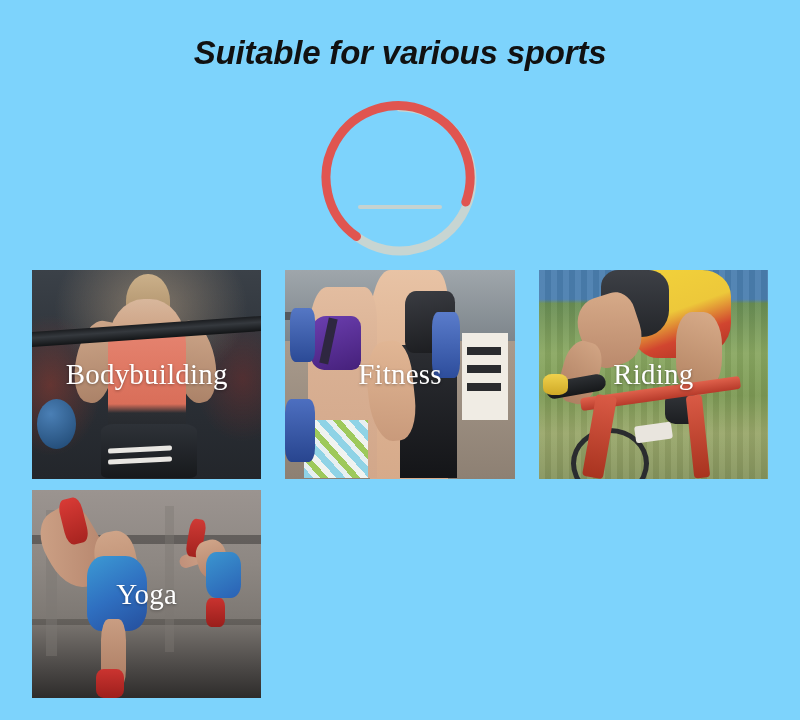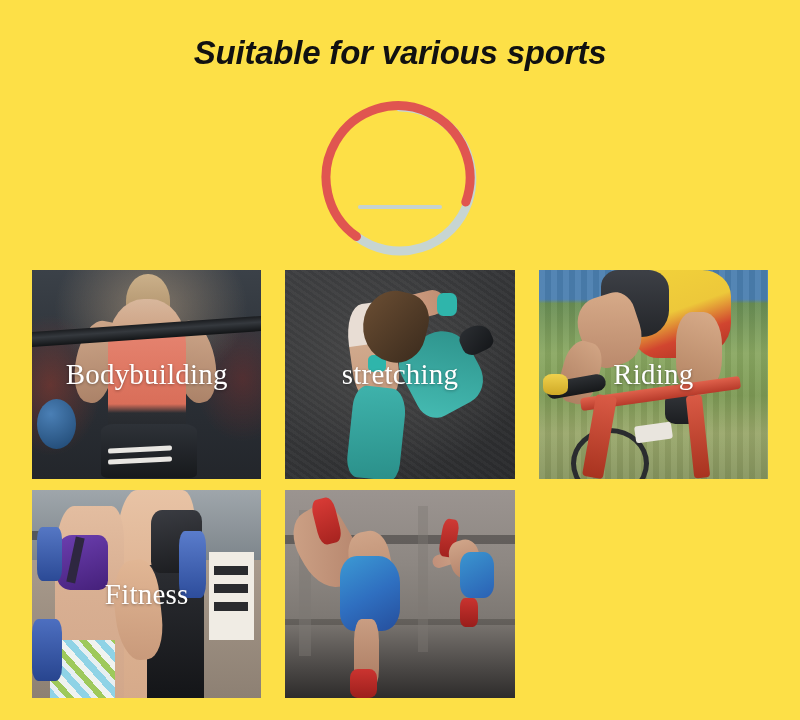--- a/index.html
+++ b/index.html
@@ -9,21 +9,21 @@
     height: 720px;
     background: #ffffff;
     font-family: "Liberation Sans", sans-serif;
     overflow: hidden;
   }
 
   #page {
     position: relative;
     width: 800px;
     height: 720px;
-    background: #fde047;
+    background: #7dd3fc;
   }
 
   
   .page-title {
     position: absolute;
     top: 34px;
     left: 0;
     width: 800px;
     text-align: center;
     font-family: "Liberation Sans", sans-serif;
@@ -547,34 +547,40 @@
         <div class="bar"></div>
         <div class="short"></div>
         <div class="stripe1"></div>
         <div class="stripe2"></div>
       </div>
       <div class="wash"></div>
       <div class="tile-label">Bodybuilding</div>
     </div>
 
 
+
     <div class="tile">
-      <div class="photo p-stretching">
-        <div class="texture"></div>
-        <div class="pantR"></div>
-        <div class="shoe"></div>
-        <div class="bodyS"></div>
-        <div class="armS"></div>
-        <div class="glove"></div>
-        <div class="glove2"></div>
-        <div class="hair3"></div>
-        <div class="pantL"></div>
+      <div class="photo p-fitness">
+        <div class="bgwall"></div>
+        <div class="bgbar"></div>
+        <div class="w2body"></div>
+        <div class="w2tank"></div>
+        <div class="w2bra"></div>
+        <div class="w1body"></div>
+        <div class="w1bra"></div>
+        <div class="w1strap"></div>
+        <div class="w1short"></div>
+        <div class="w2arm"></div>
+        <div class="db1"></div>
+        <div class="db1b"></div>
+        <div class="db2"></div>
+        <div class="sign"></div>
       </div>
       <div class="wash"></div>
-      <div class="tile-label">stretching</div>
+      <div class="tile-label">Fitness</div>
     </div>
 
     <div class="tile">
       <div class="photo p-riding">
         <div class="blur"></div>
         <div class="jersey"></div>
         <div class="shorts"></div>
         <div class="thighR"></div>
         <div class="thigh"></div>
         <div class="calf"></div>
@@ -585,55 +591,35 @@
         <div class="seattube"></div>
         <div class="pedal"></div>
         <div class="hbar"></div>
         <div class="glovey"></div>
       </div>
       <div class="wash"></div>
       <div class="tile-label">Riding</div>
     </div>
 
     <div class="tile">
-      <div class="photo p-fitness">
-        <div class="bgwall"></div>
-        <div class="bgbar"></div>
-        <div class="w2body"></div>
-        <div class="w2tank"></div>
-        <div class="w2bra"></div>
-        <div class="w1body"></div>
-        <div class="w1bra"></div>
-        <div class="w1strap"></div>
-        <div class="w1short"></div>
-        <div class="w2arm"></div>
-        <div class="db1"></div>
-        <div class="db1b"></div>
-        <div class="db2"></div>
-        <div class="sign"></div>
-      </div>
-      <div class="wash"></div>
-      <div class="tile-label">Fitness</div>
-    </div>
-
-    <div class="tile">
       <div class="photo p-yoga">
         <div class="beam"></div>
         <div class="beam2"></div>
         <div class="colA"></div>
         <div class="colB"></div>
         <div class="d2arm"></div>
         <div class="d2sock"></div>
         <div class="d2torso"></div>
         <div class="d2skirt"></div>
         <div class="d2sock2"></div>
         <div class="d1leg"></div>
         <div class="d1sock"></div>
         <div class="d1torso"></div>
         <div class="d1skirt"></div>
         <div class="d1leg2"></div>
         <div class="d1sock2"></div>
       </div>
       <div class="wash"></div>
+      <div class="tile-label">Yoga</div>
     </div>
 
   </div>
 </div>
 
 </body></html>

